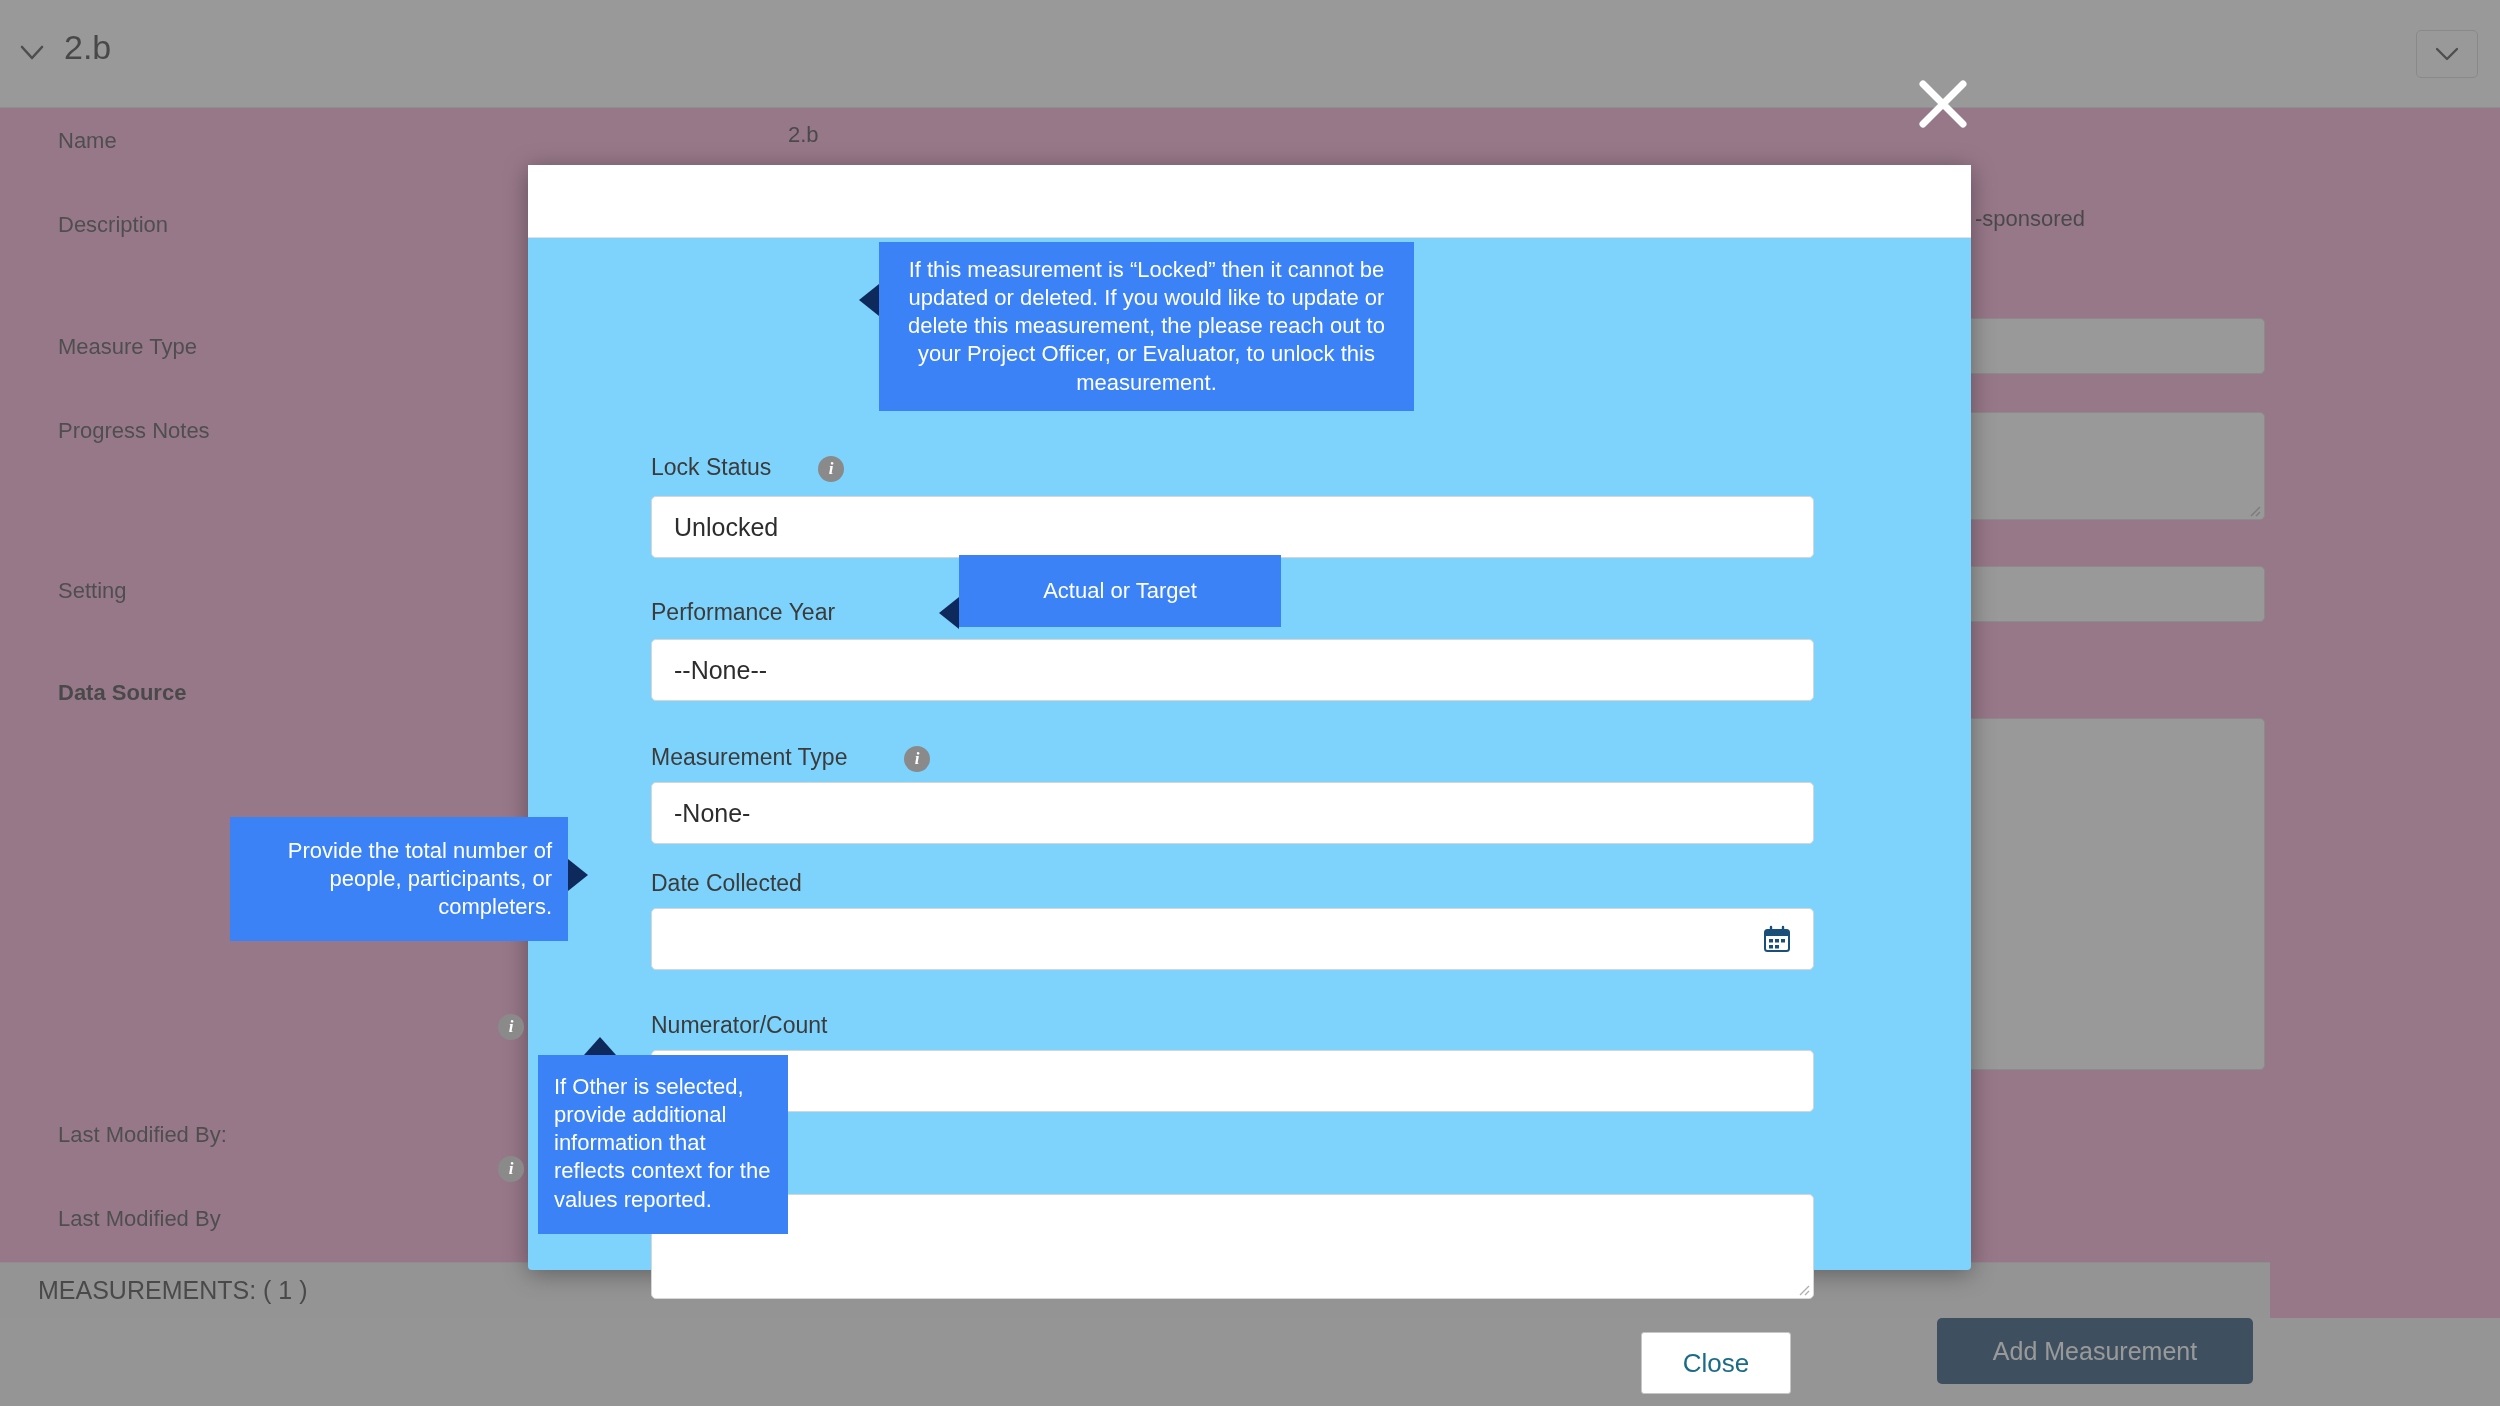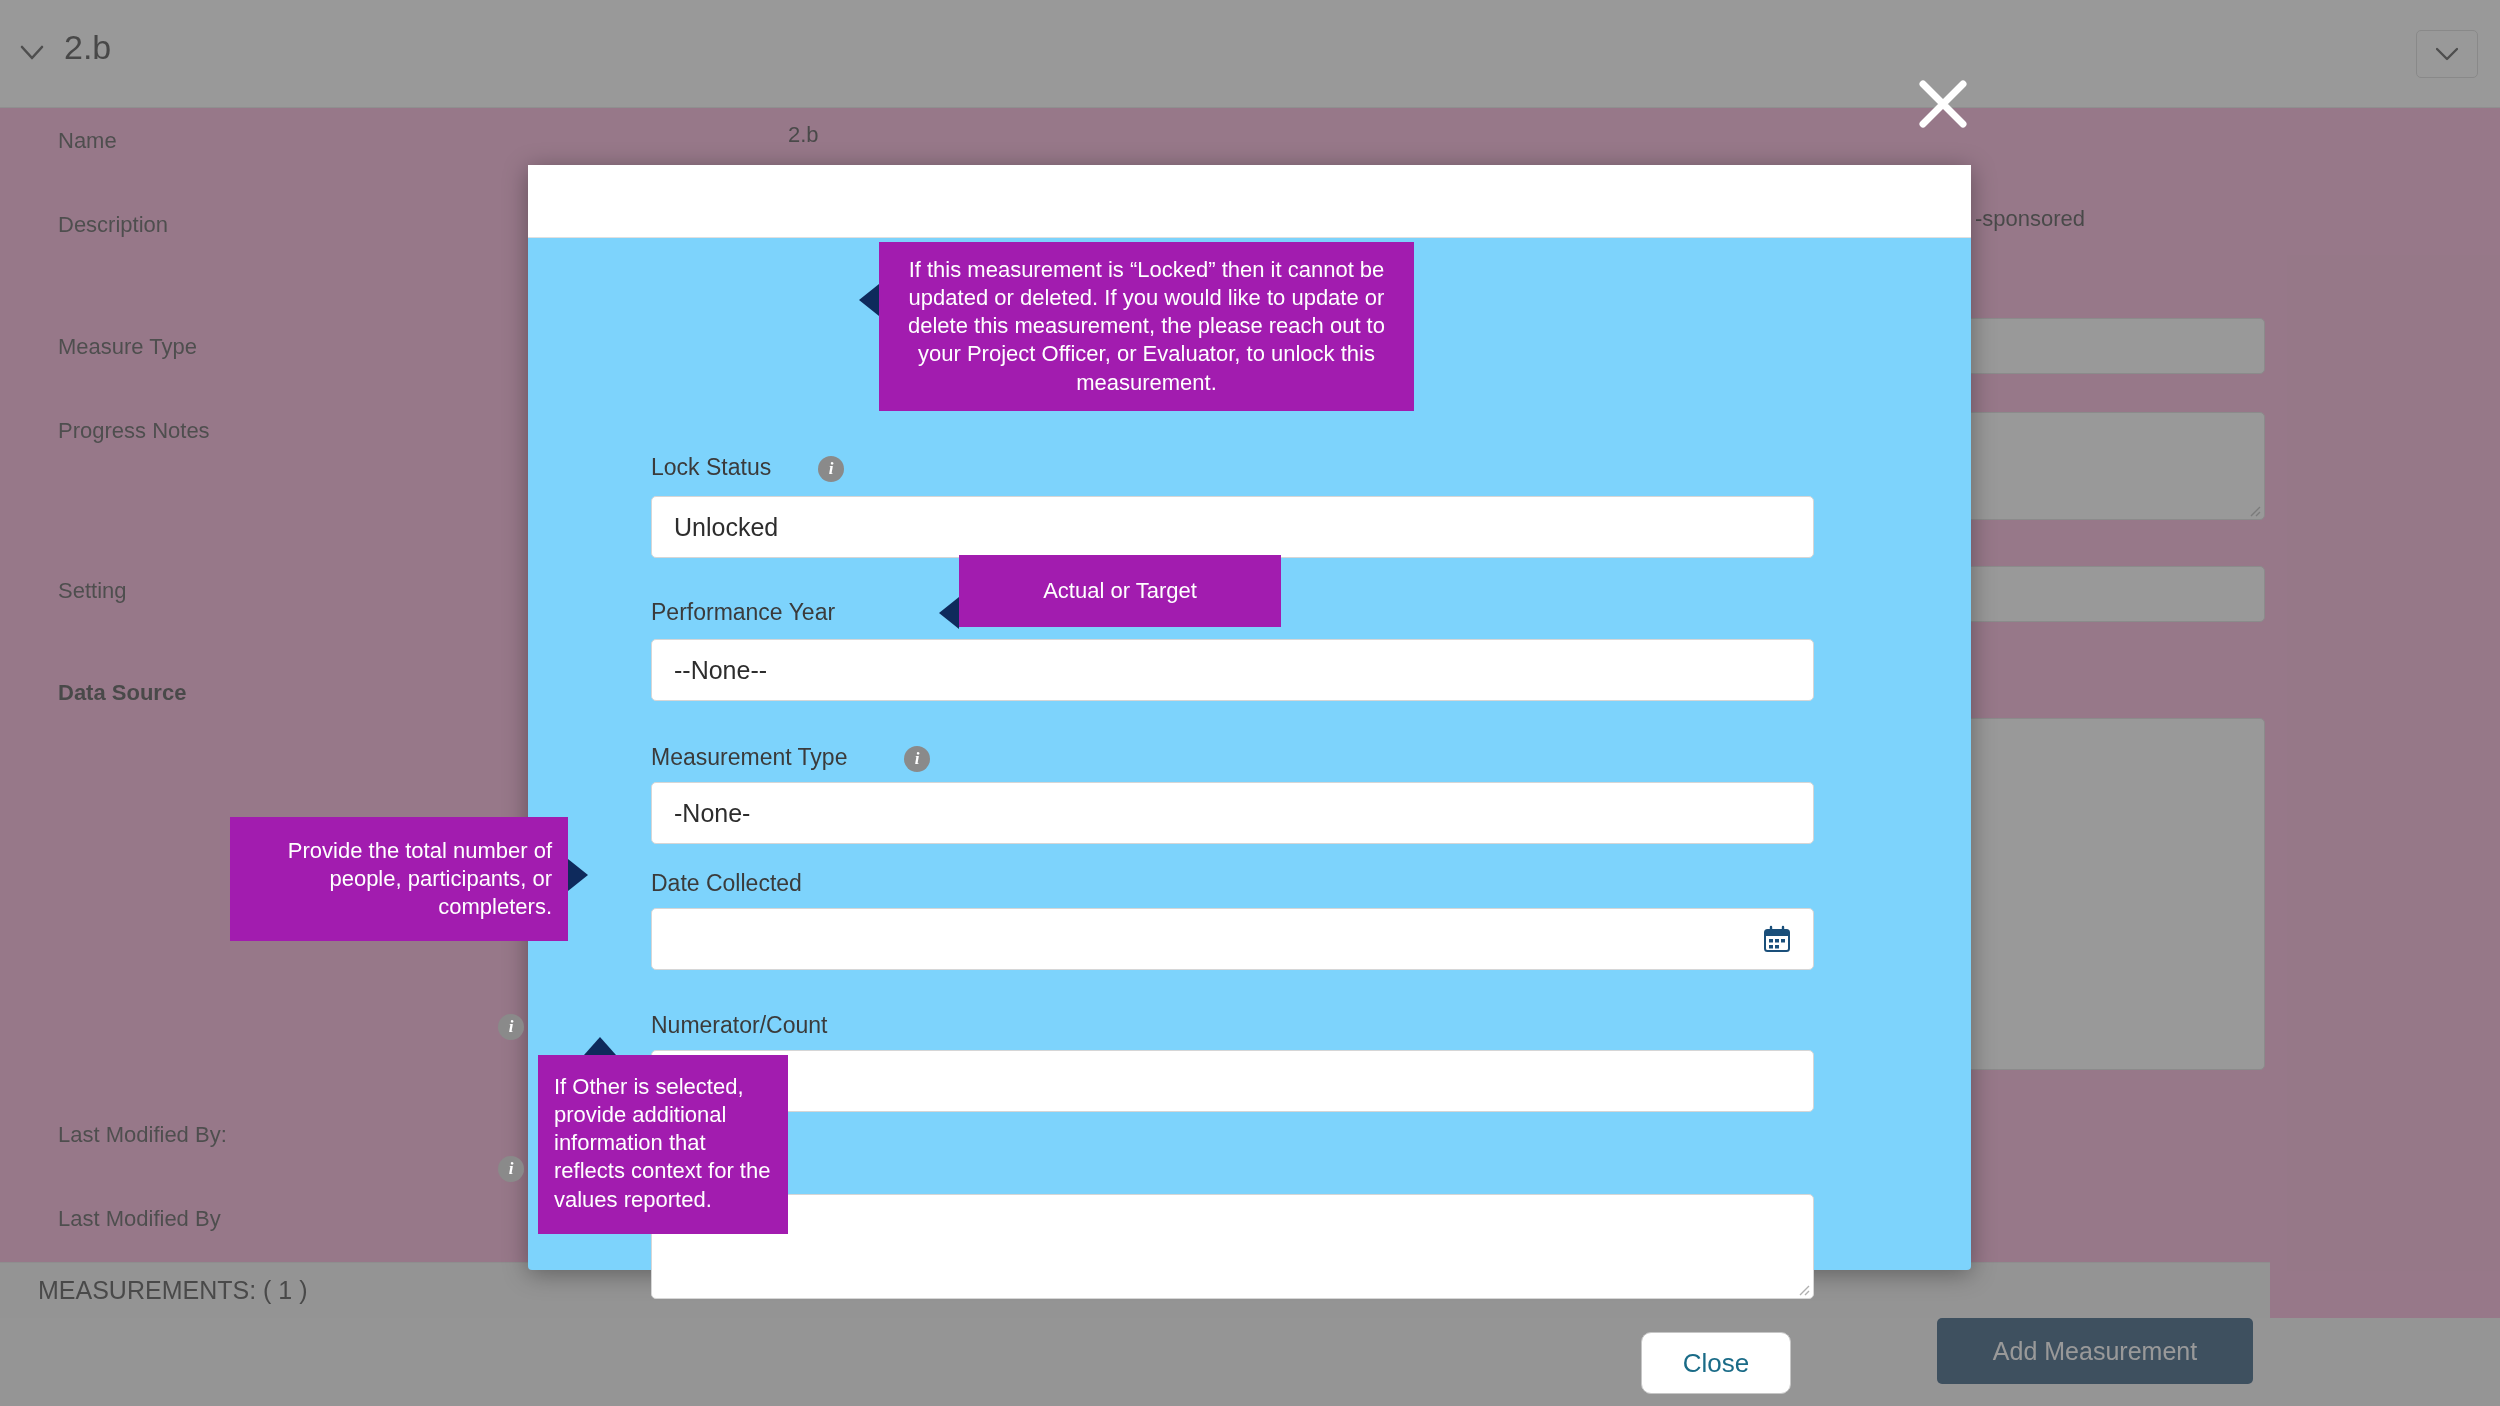--- a/index.html
+++ b/index.html
@@ -203,33 +203,33 @@
     font-family: "Liberation Serif", serif;
     font-style: italic;
     cursor: pointer;
   }
 
   .close-btn {
     position: absolute;
     left: 1113px; top: 1167px;
     width: 150px; height: 62px;
     border: 1px solid #c6c6c6;
-    border-radius: 10px;
+    border-radius: 3px;
     background: #fff;
     color: #1a6b87;
     font-size: 26px;
     display: flex; align-items: center; justify-content: center;
     cursor: pointer;
     font-family: "Liberation Sans", sans-serif;
   }
 
   
   .tip {
     position: absolute;
-    background: #a21caf;
+    background: #3b82f6;
     color: #ffffff;
     font-size: 22px;
     line-height: 1.28;
     padding: 14px 16px;
     z-index: 40;
   }
   .tip .arrow {
     position: absolute;
     width: 0; height: 0;
   }

